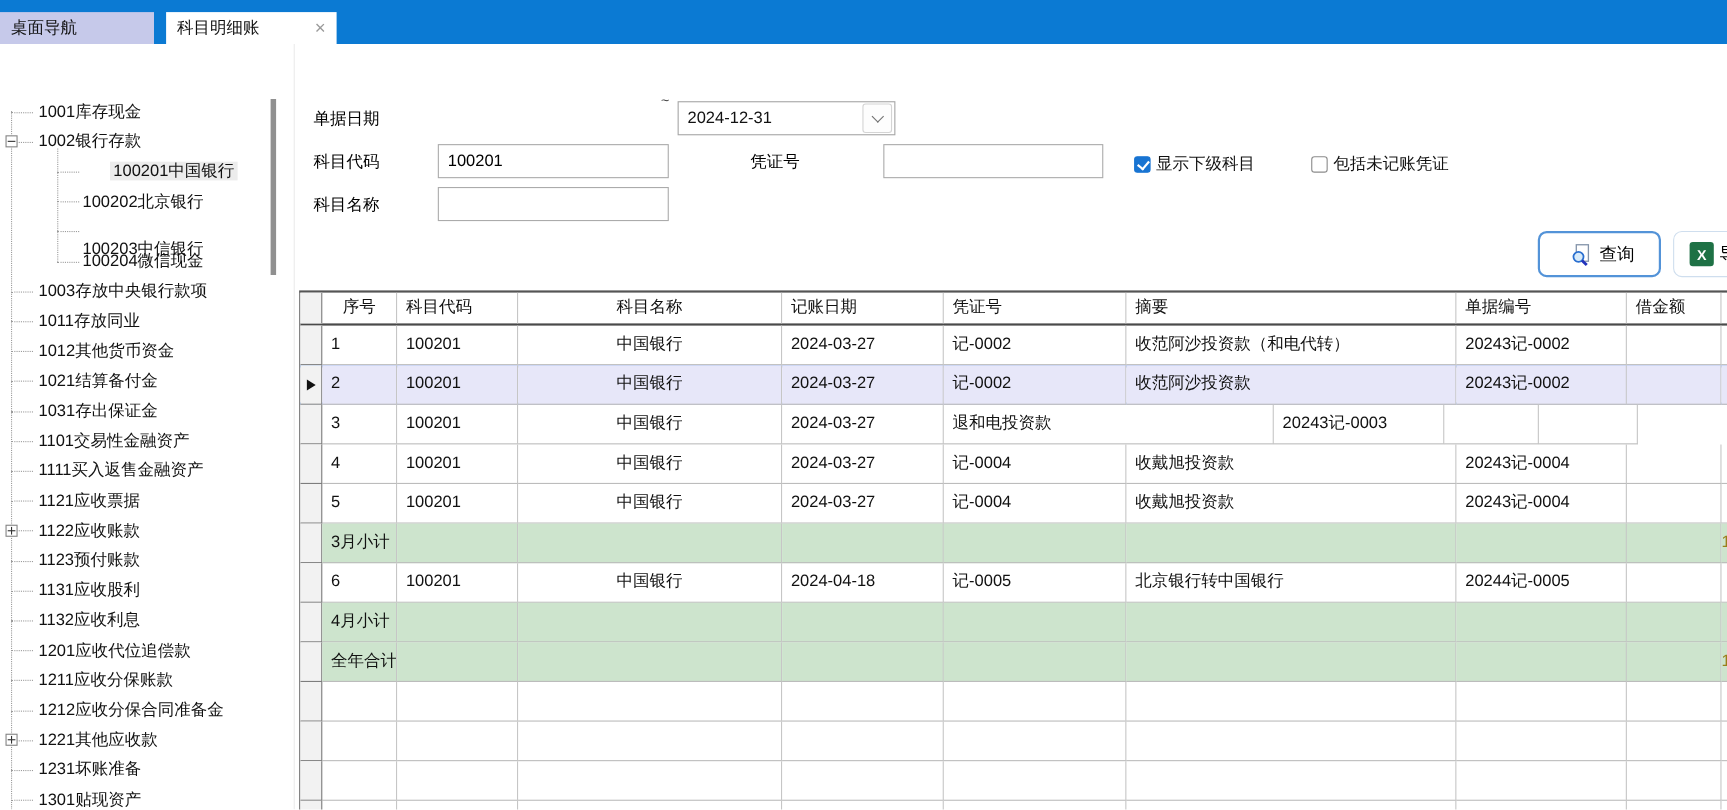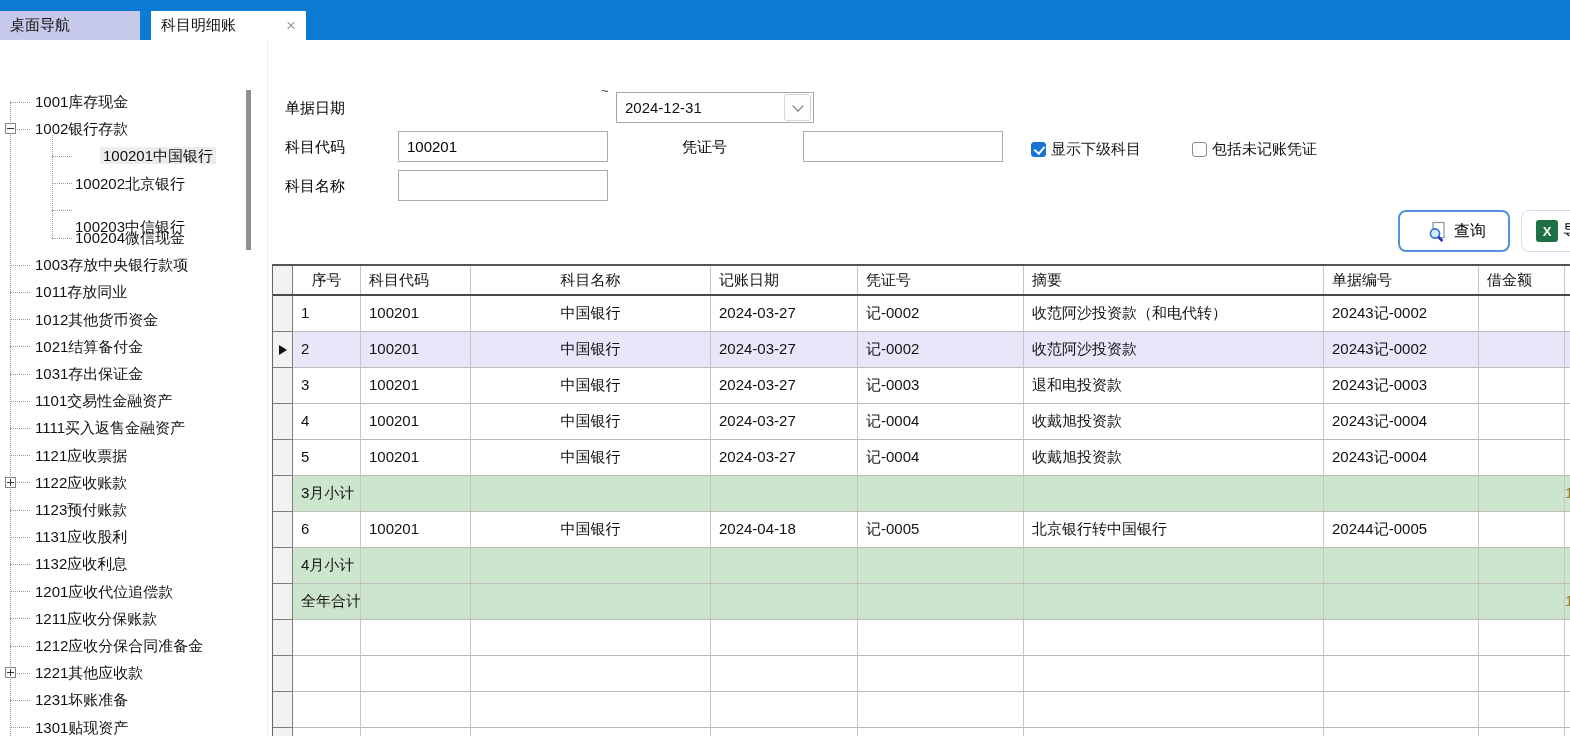--- a/index.html
+++ b/index.html
@@ -238,21 +238,20 @@
         <div class="cell c6" style="width: 155px; flex: 0 0 155px;">20243记-0002</div>
         <div class="cell c7" style="width: 86px; flex: 0 0 86px;"></div>
         <div class="cell c8" style="width: 90px; flex: 0 0 90px;"></div>
       </div>
       <div class="trow">
         <div class="gcell"></div>
         <div class="cell c0" style="width: 68px; flex: 0 0 68px;">3</div>
         <div class="cell c1" style="width: 110px; flex: 0 0 110px;">100201</div>
         <div class="cell c2" style="width: 240px; flex: 0 0 240px;">中国银行</div>
         <div class="cell c3" style="width: 147px; flex: 0 0 147px;">2024-03-27</div>
-        <div class="cell c4" style="width: 166px; flex: 0 0 166px;">记-0003</div>
         <div class="cell c5" style="width: 300px; flex: 0 0 300px;">退和电投资款</div>
         <div class="cell c6" style="width: 155px; flex: 0 0 155px;">20243记-0003</div>
         <div class="cell c7" style="width: 86px; flex: 0 0 86px;"></div>
         <div class="cell c8" style="width: 90px; flex: 0 0 90px;"></div>
       </div>
       <div class="trow">
         <div class="gcell"></div>
         <div class="cell c0" style="width: 68px; flex: 0 0 68px;">4</div>
         <div class="cell c1" style="width: 110px; flex: 0 0 110px;">100201</div>
         <div class="cell c2" style="width: 240px; flex: 0 0 240px;">中国银行</div>

